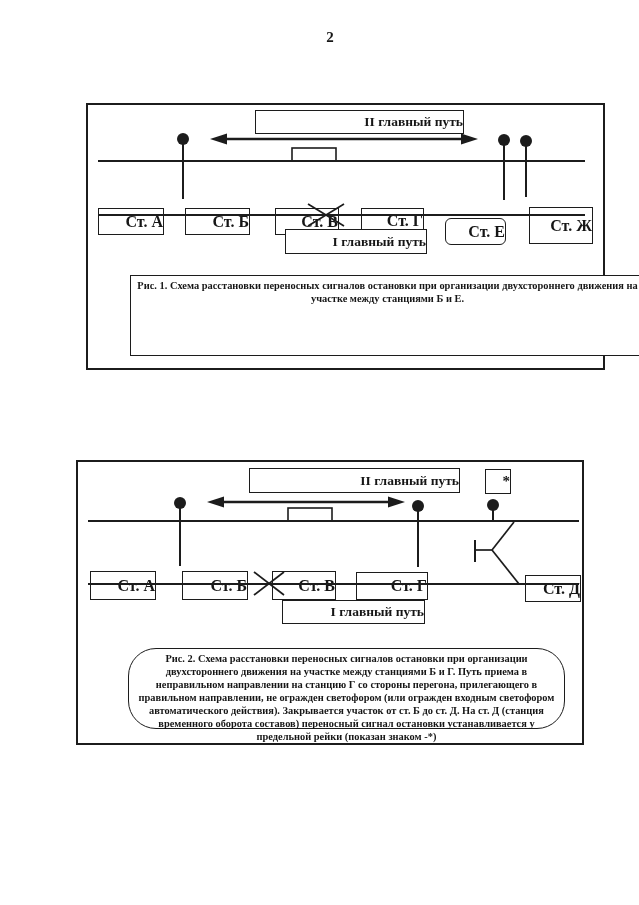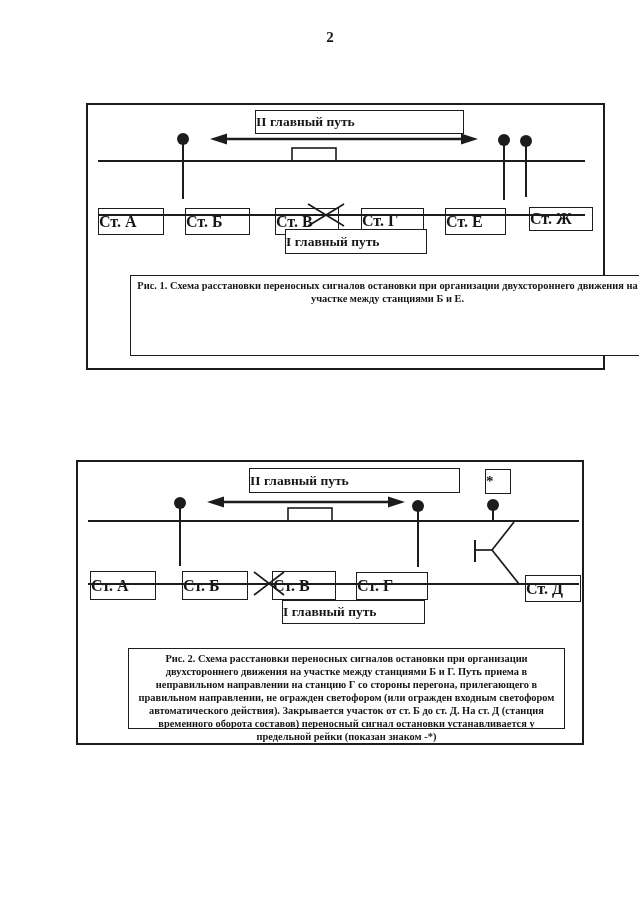--- a/index.html
+++ b/index.html
@@ -9,21 +9,21 @@
     margin:0 auto;
   }
   .pageno{
     position:absolute;top:29px;left:0;width:660px;text-align:center;
     font-size:15px;font-weight:bold;
   }
   .fig{position:absolute;border:2px solid #1c1c1c;background:#fff;}
   .svglayer{position:absolute;left:0;top:0;z-index:3;pointer-events:none;}
   .box{
     position:absolute;border:1.6px solid #1c1c1c;background:#fff;
-    display:flex;align-items:center;justify-content:flex-start;
+    display:flex;align-items:center;justify-content:flex-end;
     font-weight:bold;box-sizing:border-box;z-index:2;
   }
   .lbl{font-size:13.5px;}
   .stn{font-size:16px;margin-top:36px;}
   .ast{font-size:15px;}
   .cap{
     position:absolute;border:1.6px solid #1c1c1c;background:#fff;
     box-sizing:border-box;z-index:2;
     font-weight:bold;font-size:10.4px;line-height:13px;text-align:center;
     padding:3px 5px;
@@ -48,24 +48,24 @@
       </div>
     <div class="box stn" style="left:97px;top:67px;width:65px;height:27px;">
       <span>Ст. Б</span>
       </div>
     <div class="box stn" style="left:187px;top:67px;width:64px;height:27px;">
       <span>Ст. В</span>
       </div>
     <div class="box stn" style="left:273px;top:67px;width:63px;height:26px;">
       <span>Ст. Г</span>
       </div>
-    <div class="box stn" style="left:357px;top:67px;width:61px;height:27px;">
+    <div class="box stn" style="left:357px;top:77px;width:61px;height:27px;border-radius:6px;">
       <span>Ст. Е</span>
       </div>
-    <div class="box stn" style="left:441px;top:66px;width:64px;height:24px;">
+    <div class="box stn" style="left:441px;top:66px;width:64px;height:37px;">
       <span>Ст. Ж</span>
       </div>
 
     <div class="box lbl" style="left:197px;top:124px;width:142px;height:25px;">
       <span>I главный путь</span>
     </div>
 
     <div class="cap" style="left:42px;top:170px;width:515px;height:81px;">
       <div>Рис. 1. Схема расстановки переносных сигналов остановки при организации двухстороннего движения на участке между станциями Б и Е.</div>
     </div>
@@ -127,21 +127,21 @@
       <span>Ст. Г</span>
       </div>
     <div class="box stn" style="left:447px;top:77px;width:56px;height:27px;">
       <span>Ст. Д</span>
       </div>
 
     <div class="box lbl" style="left:204px;top:138px;width:143px;height:24px;">
       <span>I главный путь</span>
     </div>
 
-    <div class="cap" style="left:50px;top:186px;width:437px;height:81px;">
+    <div class="cap" style="left:50px;top:186px;width:437px;height:81px;border-radius:28px;">
       <div>Рис. 2. Схема расстановки переносных сигналов остановки при организации двухстороннего движения на участке между станциями Б и Г. Путь приема в неправильном направлении на станцию Г со стороны перегона, прилегающего в правильном направлении, не огражден светофором (или огражден входным светофором автоматического действия). Закрывается участок от ст. Б до ст. Д. На ст. Д (станция временного оборота составов) переносный сигнал остановки устанавливается у предельной рейки (показан знаком -*)</div>
     </div>
 
     <svg class="svglayer" width="504" height="281" viewBox="0 0 504 281">
 
       <g stroke="#1c1c1c" fill="#1c1c1c">
         <line x1="143" y1="40" x2="313" y2="40" stroke-width="2.4"></line>
         <polygon points="129,40 146,34.5 146,45.5" stroke="none"></polygon>
         <polygon points="327,40 310,34.5 310,45.5" stroke="none"></polygon>
       </g>

